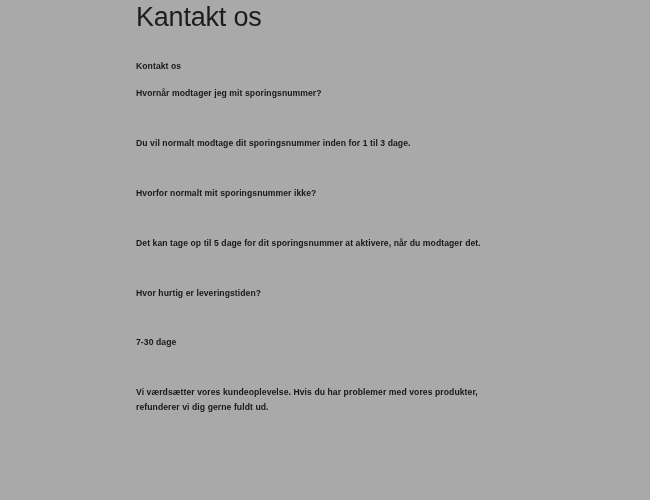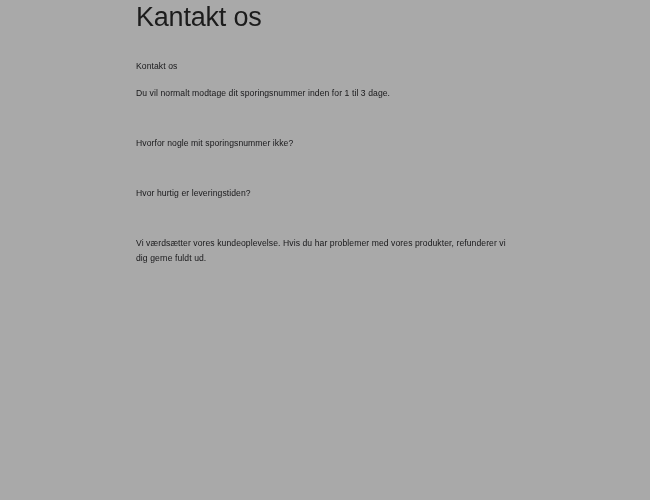--- a/index.html
+++ b/index.html
@@ -41,21 +41,21 @@
     padding-top: 3px;
     white-space: nowrap;
   }
 
   .faq {
     margin-top: 26px;
   }
 
   .faq-line {
     font-size: 8.6px;
-    font-weight: 400;
+    font-weight: 700;
     color: #18181a;
     line-height: 1.72;
     letter-spacing: 0.08px;
     margin: 0;
   }
 
   .faq-line.heading {
     margin-bottom: 13px;
   }
 
@@ -128,25 +128,28 @@
 
   <div class="content">
 
     <h1 class="page-title">Kantakt os</h1>
 
     <div class="faq">
 
       <p class="faq-line heading">Kontakt os</p>
 
 
+      <p class="faq-line question">Hvornår modtager jeg mit sporingsnummer?</p>
       <p class="faq-line answer">Du vil normalt modtage dit sporingsnummer inden for 1 til 3 dage.</p>
 
-      <p class="faq-line question">Hvorfor nogle mit sporingsnummer ikke?</p>
+      <p class="faq-line question">Hvorfor normalt mit sporingsnummer ikke?</p>
+      <p class="faq-line answer">Det kan tage op til 5 dage for dit sporingsnummer at aktivere, når du modtager det.</p>
 
       <p class="faq-line question">Hvor hurtig er leveringstiden?</p>
+      <p class="faq-line answer">7-30 dage</p>
 
       <p class="faq-line answer last">Vi værdsætter vores kundeoplevelse. Hvis du har problemer med vores produkter, refunderer vi dig gerne fuldt ud.</p>
 
     </div>
   </div>
 
   <div class="form-row">
 
     <div class="field">
       <span class="field-label">Navn</span>

